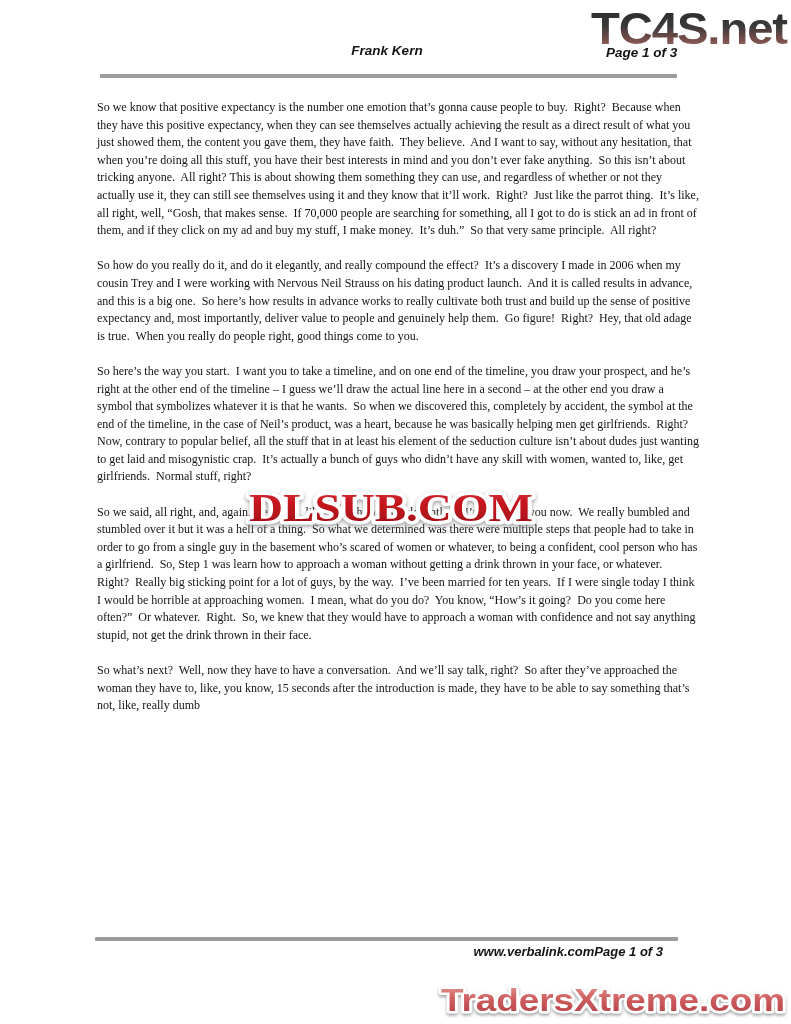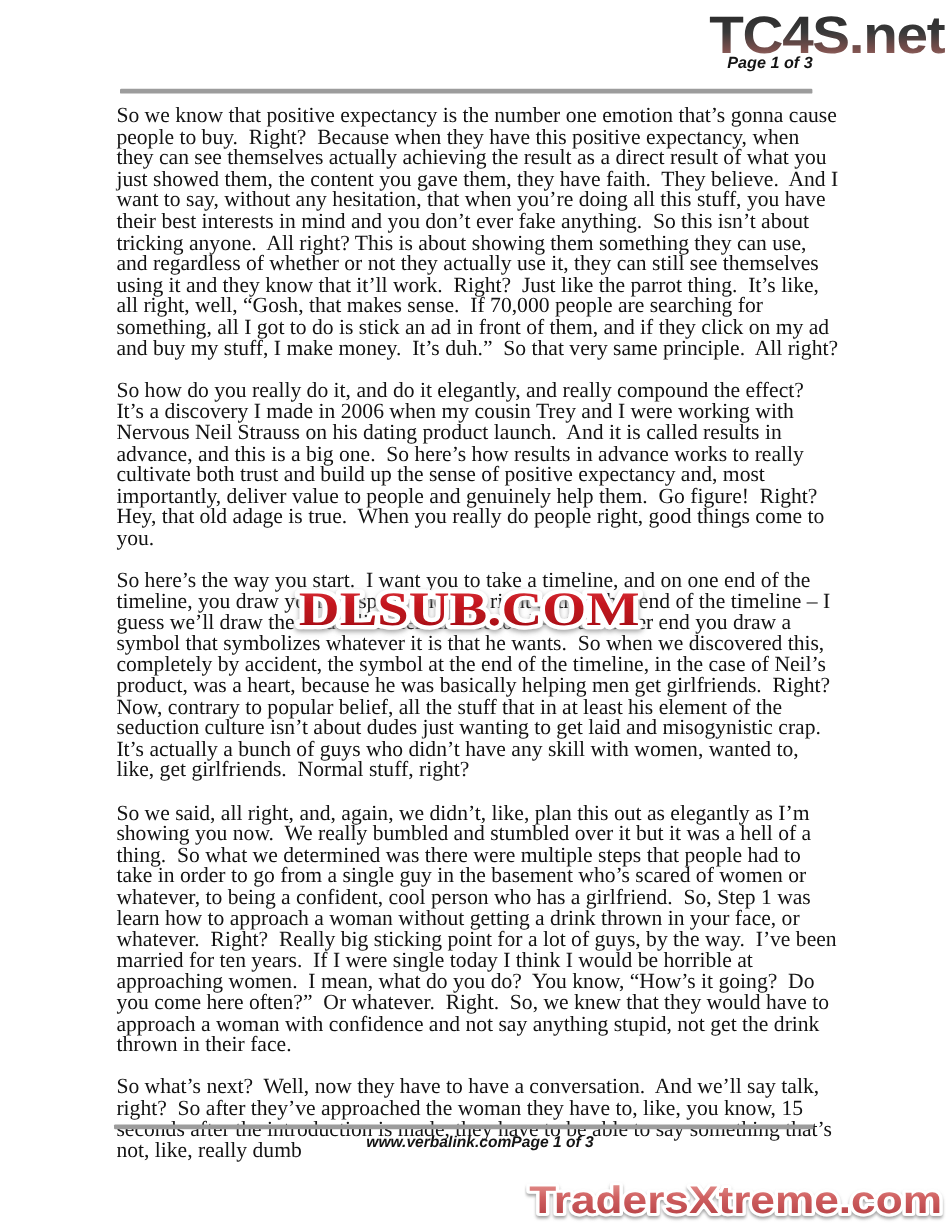--- a/index.html
+++ b/index.html
@@ -22,32 +22,32 @@
     position:absolute;left:97px;top:43px;width:580px;
     text-align:center;
     font:italic 700 13.5px/15px "Liberation Sans",sans-serif;
     color:#141414;
   }
   .rule{position:absolute;height:4px;background:#9c9c9c;border-radius:1px;}
   .rule-top{left:100px;top:74px;width:577px;}
   .rule-bottom{left:95px;top:937px;width:583px;}
   
   .doc-body{
-    position:absolute;left:97px;top:88px;width:603px;
-    font-size:18px;line-height:17.6px;color:#131313;
+    position:absolute;left:97px;top:99px;width:603px;
+    font-size:12px;line-height:17.6px;color:#131313;
     text-align:left;
   }
   .doc-body p{margin:0 0 17.6px 0;}
   
   .watermark{position:absolute;left:241px;top:479px;}
   .banner{position:absolute;left:437px;top:979px;}
   
   .footer{
-    position:absolute;left:113px;top:944px;width:574px;
-    display:flex;justify-content:center;
+    position:absolute;left:89px;top:944px;width:574px;
+    display:flex;justify-content:flex-end;
     font:italic 700 13px "Liberation Sans",sans-serif;
     color:#141414;
   }
 </style>
 </head>
 <body>
 
 <div class="page">
 
   <svg class="tc4s" width="200" height="48" viewBox="0 0 200 48">
@@ -58,20 +58,21 @@
         <stop offset="0.75" stop-color="#7c504d"></stop>
         <stop offset="1" stop-color="#b08a84"></stop>
       </linearGradient>
     </defs>
     <text x="100" y="40" text-anchor="middle" font-family="Liberation Sans, sans-serif" font-weight="bold" font-size="44" letter-spacing="-1" fill="url(#gLogo)" textLength="196" lengthAdjust="spacingAndGlyphs">TC4S.net</text>
   </svg>
 
   <div class="logo-page-lbl">Page 1 of 3</div>
 
   <div class="hdr">
+    <div>Frank Kern</div>
   </div>
 
   <div class="rule rule-top"></div>
 
   <div class="doc-body">
     <p>So we know that positive expectancy is the number one emotion that’s gonna cause people to buy.&nbsp; Right?&nbsp; Because when they have this positive expectancy, when they can see themselves actually achieving the result as a direct result of what you just showed them, the content you gave them, they have faith.&nbsp; They believe.&nbsp; And I want to say, without any hesitation, that when you’re doing all this stuff, you have their best interests in mind and you don’t ever fake anything.&nbsp; So this isn’t about tricking anyone.&nbsp; All right? This is about showing them something they can use, and regardless of whether or not they actually use it, they can still see themselves using it and they know that it’ll work.&nbsp; Right?&nbsp; Just like the parrot thing.&nbsp; It’s like, all right, well, “Gosh, that makes sense.&nbsp; If 70,000 people are searching for something, all I got to do is stick an ad in front of them, and if they click on my ad and buy my stuff, I make money.&nbsp; It’s duh.”&nbsp; So that very same principle.&nbsp; All right?</p>
     <p>So how do you really do it, and do it elegantly, and really compound the effect?&nbsp; It’s a discovery I made in 2006 when my cousin Trey and I were working with Nervous Neil Strauss on his dating product launch.&nbsp; And it is called results in advance, and this is a big one.&nbsp; So here’s how results in advance works to really cultivate both trust and build up the sense of positive expectancy and, most importantly, deliver value to people and genuinely help them.&nbsp; Go figure!&nbsp; Right?&nbsp; Hey, that old adage is true.&nbsp; When you really do people right, good things come to you.</p>
     <p>So here’s the way you start.&nbsp; I want you to take a timeline, and on one end of the timeline, you draw your prospect, and he’s right at the other end of the timeline – I guess we’ll draw the actual line here in a second – at the other end you draw a symbol that symbolizes whatever it is that he wants.&nbsp; So when we discovered this, completely by accident, the symbol at the end of the timeline, in the case of Neil’s product, was a heart, because he was basically helping men get girlfriends.&nbsp; Right?&nbsp; Now, contrary to popular belief, all the stuff that in at least his element of the seduction culture isn’t about dudes just wanting to get laid and misogynistic crap.&nbsp; It’s actually a bunch of guys who didn’t have any skill with women, wanted to, like, get girlfriends.&nbsp; Normal stuff, right?</p>
     <p>So we said, all right, and, again, we didn’t, like, plan this out as elegantly as I’m showing you now.&nbsp; We really bumbled and stumbled over it but it was a hell of a thing.&nbsp; So what we determined was there were multiple steps that people had to take in order to go from a single guy in the basement who’s scared of women or whatever, to being a confident, cool person who has a girlfriend.&nbsp; So, Step 1 was learn how to approach a woman without getting a drink thrown in your face, or whatever.&nbsp; Right?&nbsp; Really big sticking point for a lot of guys, by the way.&nbsp; I’ve been married for ten years.&nbsp; If I were single today I think I would be horrible at approaching women.&nbsp; I mean, what do you do?&nbsp; You know, “How’s it going?&nbsp; Do you come here often?”&nbsp; Or whatever.&nbsp; Right.&nbsp; So, we knew that they would have to approach a woman with confidence and not say anything stupid, not get the drink thrown in their face.</p>
     <p>So what’s next?&nbsp; Well, now they have to have a conversation.&nbsp; And we’ll say talk, right?&nbsp; So after they’ve approached the woman they have to, like, you know, 15 seconds after the introduction is made, they have to be able to say something that’s not, like, really dumb</p>

